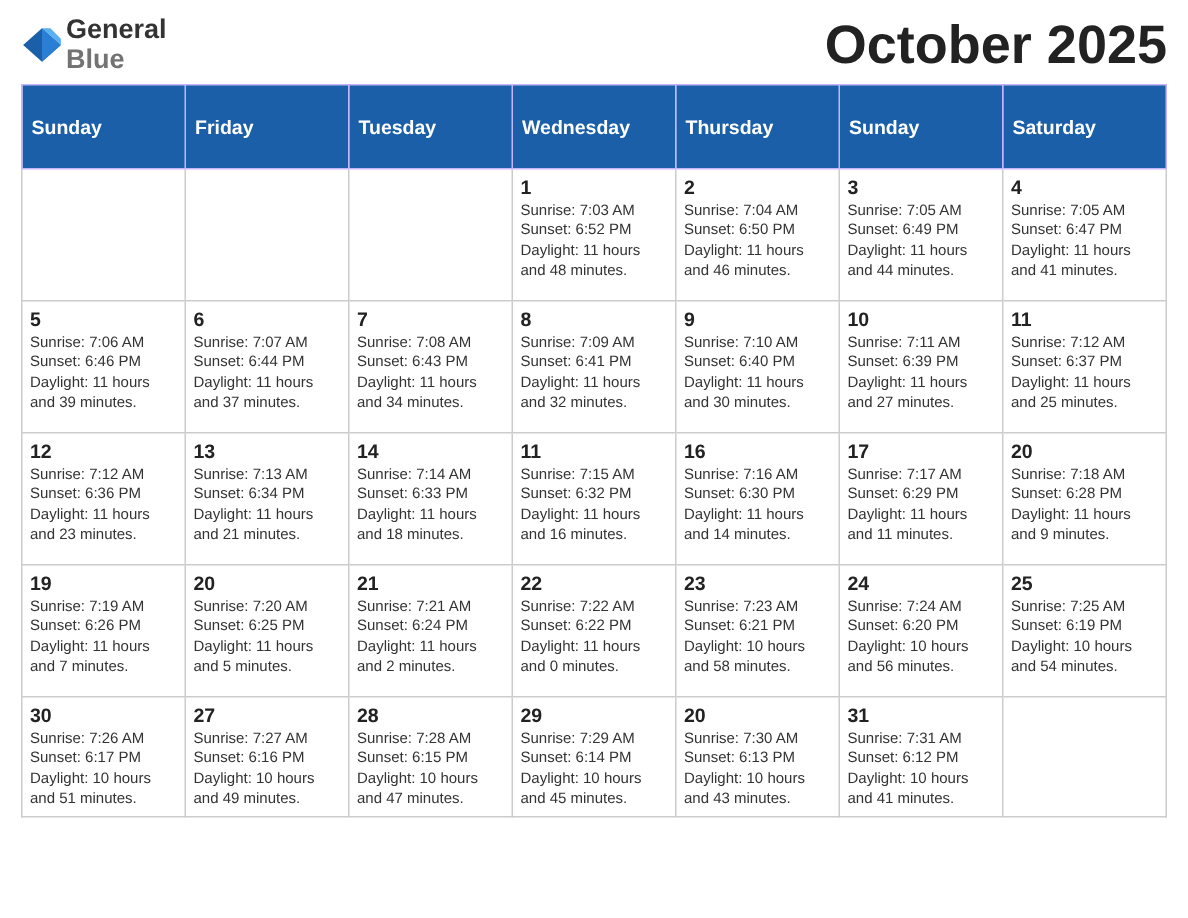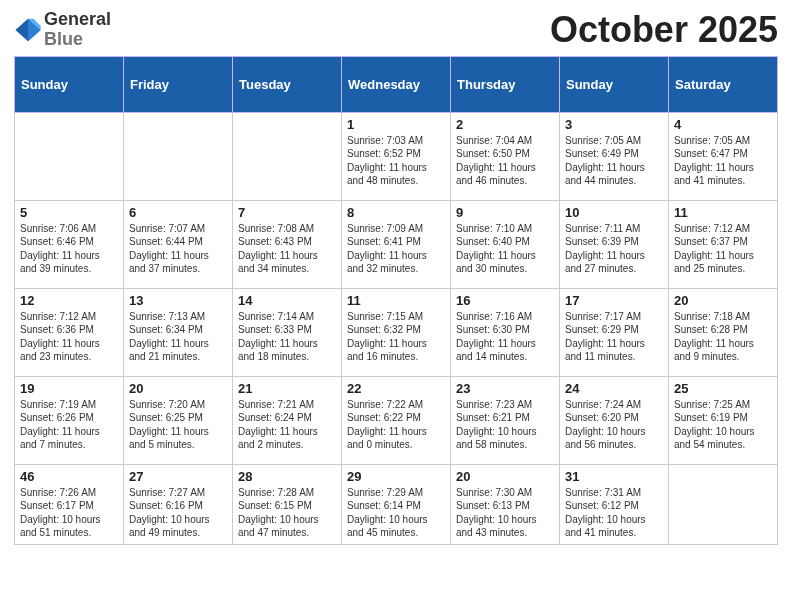--- a/index.html
+++ b/index.html
@@ -231,21 +231,21 @@
             <span class="day-num">24</span>
             <div class="day-info">Sunrise: 7:24 AM<br>Sunset: 6:20 PM<br>Daylight: 10 hours and 56 minutes.</div>
           </td>
           <td>
             <span class="day-num">25</span>
             <div class="day-info">Sunrise: 7:25 AM<br>Sunset: 6:19 PM<br>Daylight: 10 hours and 54 minutes.</div>
           </td>
         </tr>
         <tr>
           <td>
-            <span class="day-num">46</span>
+            <span class="day-num">30</span>
             <div class="day-info">Sunrise: 7:26 AM<br>Sunset: 6:17 PM<br>Daylight: 10 hours and 51 minutes.</div>
           </td>
           <td>
             <span class="day-num">27</span>
             <div class="day-info">Sunrise: 7:27 AM<br>Sunset: 6:16 PM<br>Daylight: 10 hours and 49 minutes.</div>
           </td>
           <td>
             <span class="day-num">28</span>
             <div class="day-info">Sunrise: 7:28 AM<br>Sunset: 6:15 PM<br>Daylight: 10 hours and 47 minutes.</div>
           </td>

